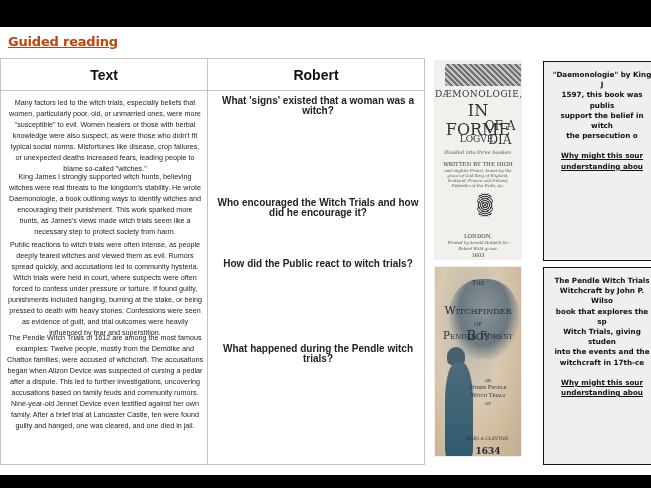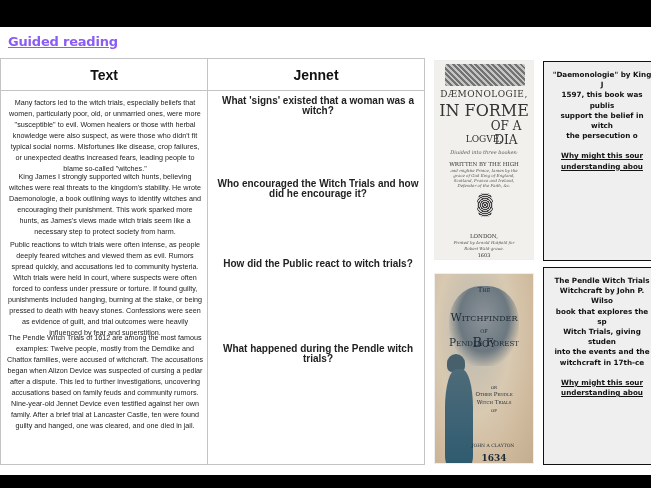--- a/index.html
+++ b/index.html
@@ -4,21 +4,21 @@
   <style>
     * { box-sizing: border-box; margin: 0; padding: 0; }
     html, body { width: 651px; height: 488px; overflow: hidden; background: #000; }
     body { position: relative; font-family: "Liberation Sans", sans-serif; }
 
     .page { position: absolute; left: 0; top: 27px; width: 651px; height: 448px; background: #fff; overflow: hidden; }
 
     .page-title {
       position: absolute; left: 8px; top: 7px;
       font-family: "DejaVu Sans", sans-serif; font-weight: bold; font-size: 13px;
-      text-decoration: underline; color: #8b5cf6; letter-spacing: -0.2px;
+      text-decoration: underline; color: #c2410c; letter-spacing: -0.2px;
     }
 
     .reading-table {
       position: absolute; left: 0; top: 31px; width: 425px; height: 407px;
       border: 1px solid #c4c4c4; border-left: 1px solid #c4c4c4;
       display: grid; grid-template-columns: 207px 1fr; grid-template-rows: 32px 1fr;
     }
     .th {
       display: flex; align-items: center; justify-content: center;
       font-weight: bold; font-size: 14px; color: #111;
@@ -32,25 +32,25 @@
       position: absolute; left: 6px; width: 196px;
       font-size: 7.2px; line-height: 11px; text-align: center; color: #222;
     }
     .question {
       position: absolute; left: 6px; width: 208px;
       font-size: 10px; line-height: 10px; font-weight: bold; text-align: center;
       color: #222;
     }
 
     .book {
-      position: absolute; left: 434px; width: 100px; overflow: hidden;
+      position: absolute; left: 434px; width: 88px; overflow: hidden;
       border: 1px solid #eee;
     }
     .book-daemon { top: 33px; height: 200px; background: #f1f0ec; }
-    .book-pendle { top: 246px; height: 191px;
+    .book-pendle { top: 239px; height: 191px;
       background: radial-gradient(ellipse at 40% 30%, #b9b7b0 0%, #d8c9b1 45%, #cfb99c 75%, #c2ad90 100%);
     }
     .daemon-ornament {
       position: absolute; left: 10px; top: 3px; width: 80px; height: 22px;
       background: repeating-linear-gradient(45deg, #555 0 2px, #bbb 2px 4px),
                   repeating-linear-gradient(-45deg, #777 0 1px, transparent 1px 3px);
       opacity: 0.8; border-radius: 2px;
     }
     .daemon-line {
       position: absolute; left: 0; width: 100%; text-align: center;
@@ -101,32 +101,32 @@
   </style>
 </head>
 <body>
 
 <div class="page">
 
   <div class="page-title">Guided reading</div>
 
   <div class="reading-table">
     <div class="th text-col">Text</div>
-    <div class="th">Jennet</div>
+    <div class="th">Robert</div>
 
     <div class="col text-col">
       <div class="para" style="top:6px;">Many factors led to the witch trials, especially beliefs that women, particularly poor, old, or unmarried ones, were more "susceptible" to evil. Women healers or those with herbal knowledge were also suspect, as were those who didn't fit typical social norms. Misfortunes like disease, crop failures, or unexpected deaths increased fears, leading people to blame so-called "witches."</div>
       <div class="para" style="top:80px;">King James I strongly supported witch hunts, believing witches were real threats to the kingdom's stability. He wrote Daemonologie, a book outlining ways to identify witches and encouraging their punishment. This work sparked more hunts, as James's views made witch trials seem like a necessary step to protect society from harm.</div>
       <div class="para" style="top:148px;">Public reactions to witch trials were often intense, as people deeply feared witches and viewed them as evil. Rumors spread quickly, and accusations led to community hysteria. Witch trials were held in court, where suspects were often forced to confess under pressure or torture. If found guilty, punishments included hanging, burning at the stake, or being pressed to death with heavy stones. Confessions were seen as evidence of guilt, and trial outcomes were heavily influenced by fear and superstition.</div>
       <div class="para" style="top:241px;">The Pendle Witch Trials of 1612 are among the most famous examples: Twelve people, mostly from the Demdike and Chattox families, were accused of witchcraft. The accusations began when Alizon Device was suspected of cursing a pedlar after a dispute. This led to further investigations, uncovering accusations based on family feuds and community rumors. Nine-year-old Jennet Device even testified against her own family. After a brief trial at Lancaster Castle, ten were found guilty and hanged, one was cleared, and one died in jail.</div>
     </div>
 
     <div class="col">
       <div class="question" style="top:5px;">What 'signs' existed that a woman was a witch?</div>
-      <div class="question" style="top:88px;">Who encouraged the Witch Trials and how did he encourage it?</div>
+      <div class="question" style="top:107px;">Who encouraged the Witch Trials and how did he encourage it?</div>
       <div class="question" style="top:253px;">What happened during the Pendle witch trials?</div>
       <div class="question" style="top:168px;">How did the Public react to witch trials?</div>
     </div>
   </div>
 
   <div class="book book-daemon">
     <div class="daemon-ornament"></div>
     <div class="daemon-line" style="top:28px;font-size:9px;letter-spacing:0.5px;">DÆMONOLOGIE,</div>
     <div class="daemon-line" style="top:40px;font-size:16px;">IN FORME</div>
     <div class="daemon-line" style="top:58px;font-size:12px;padding-left:44px;">OF A DIA</div>

